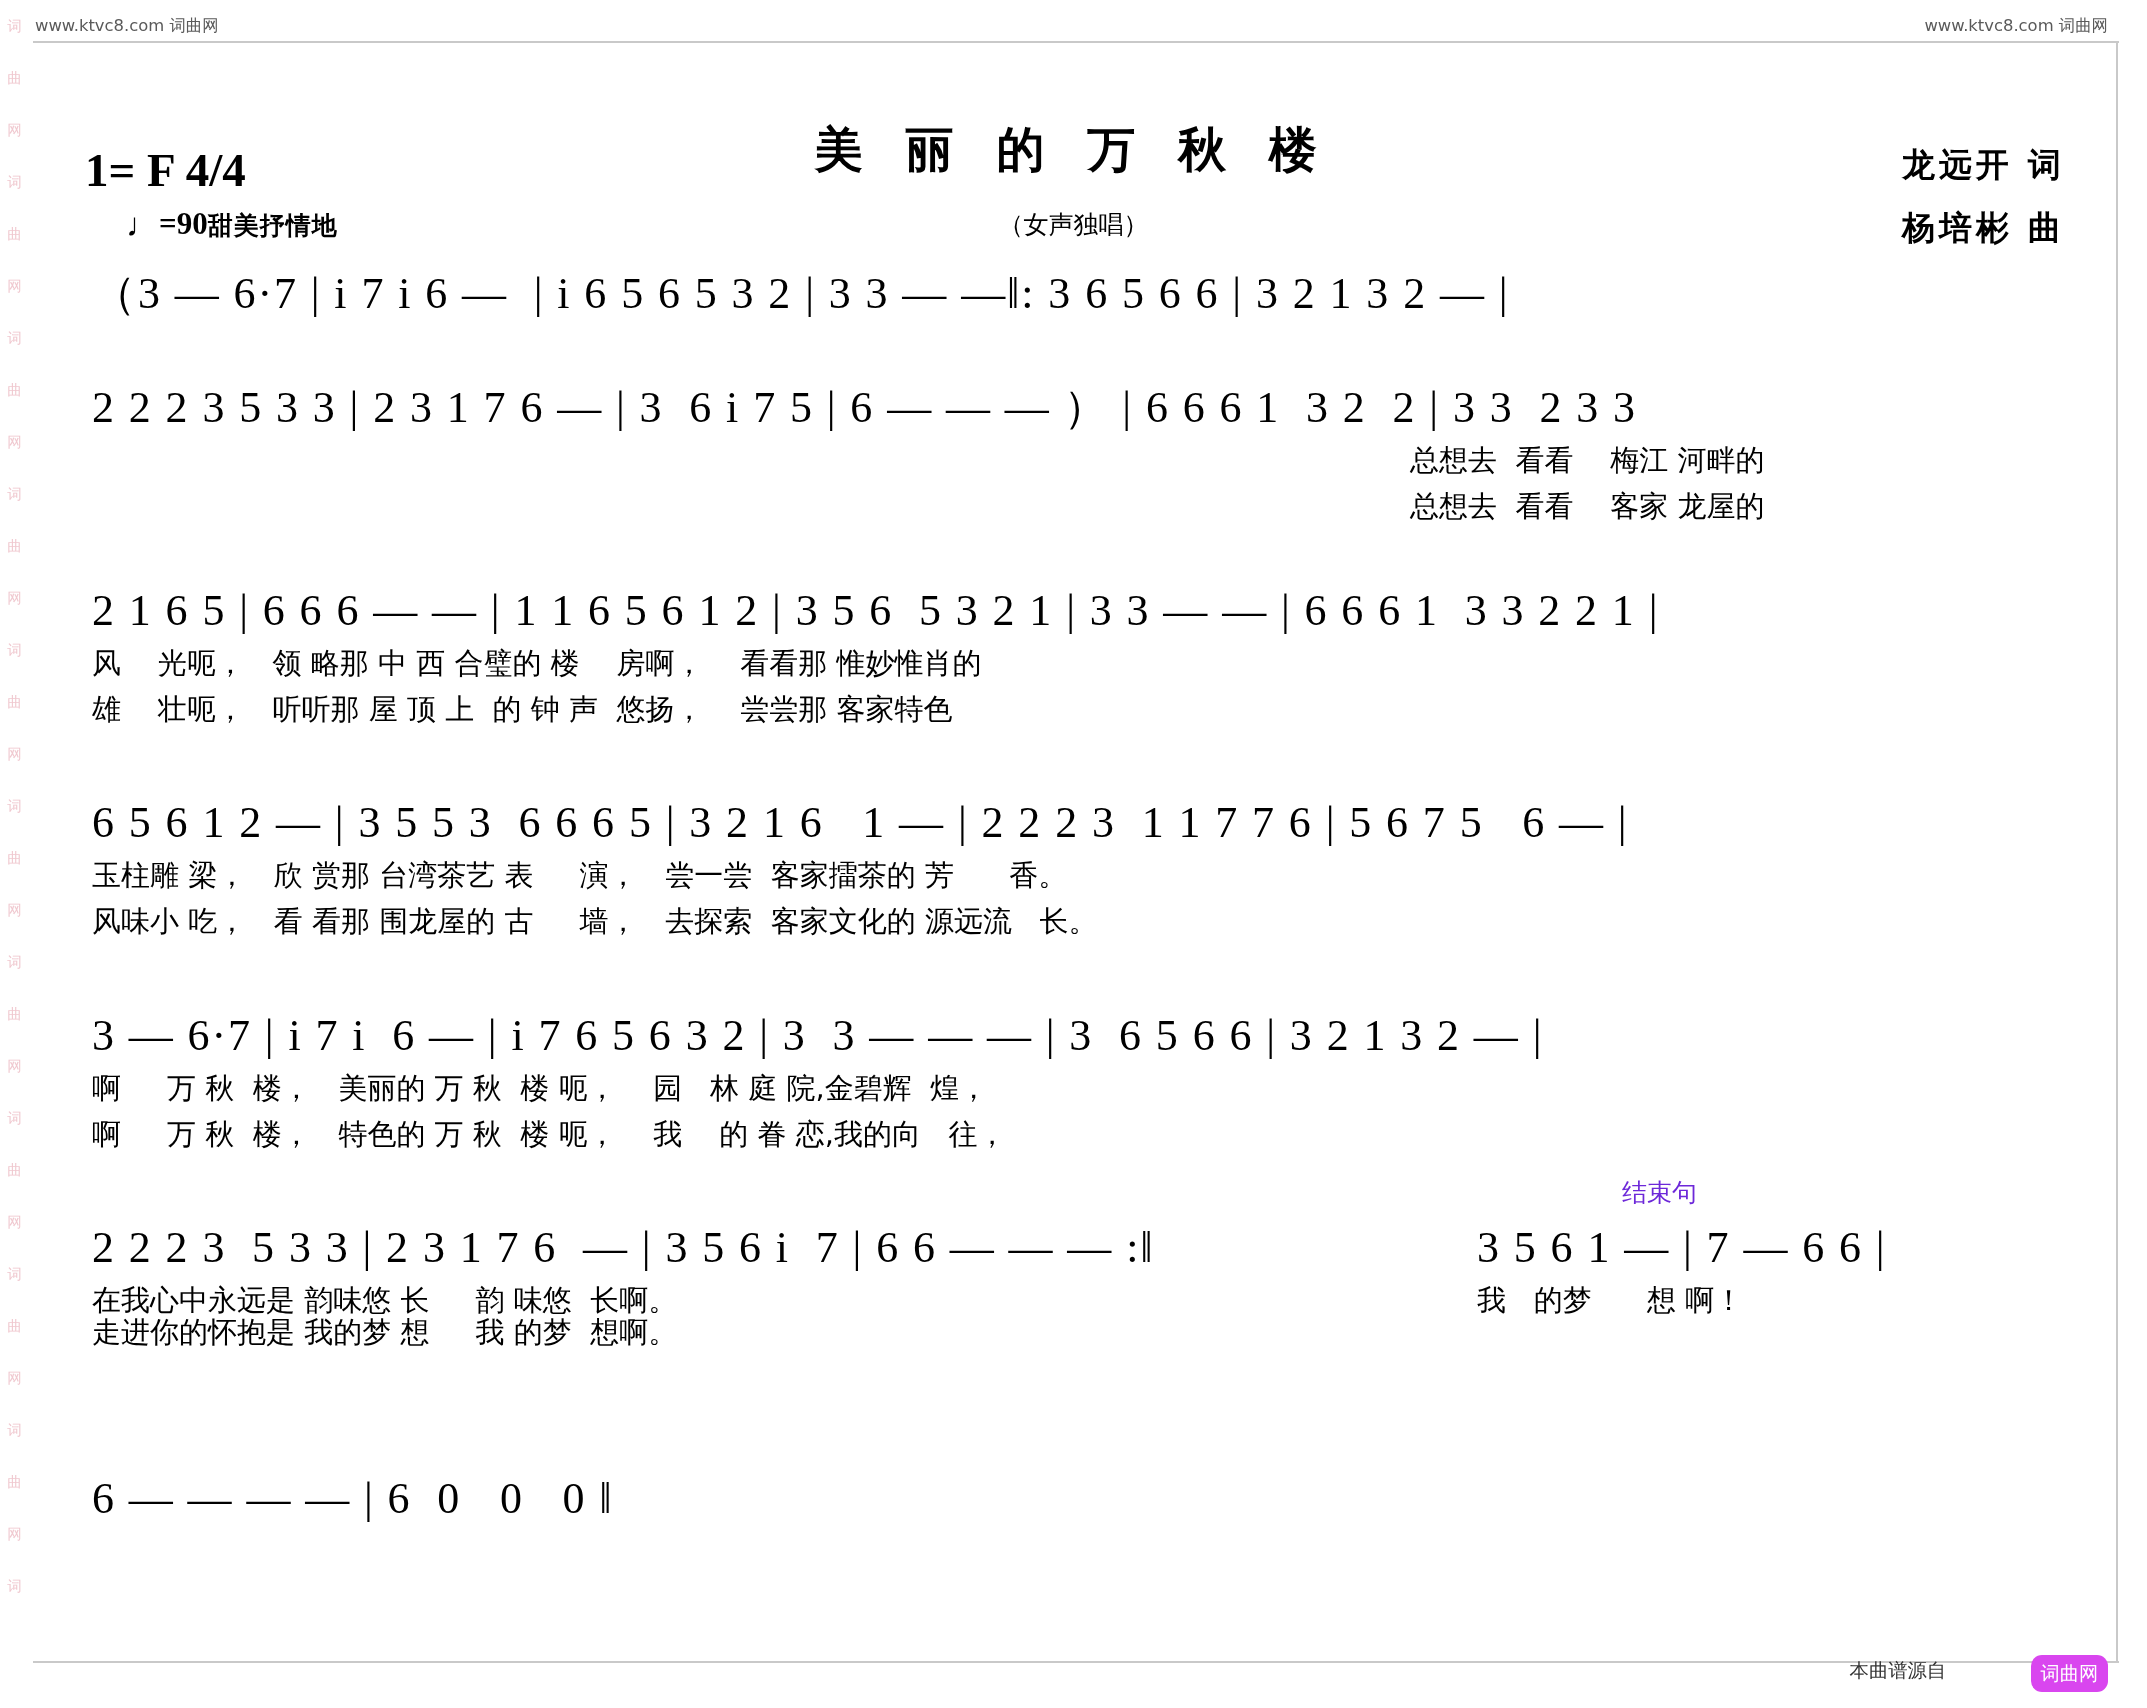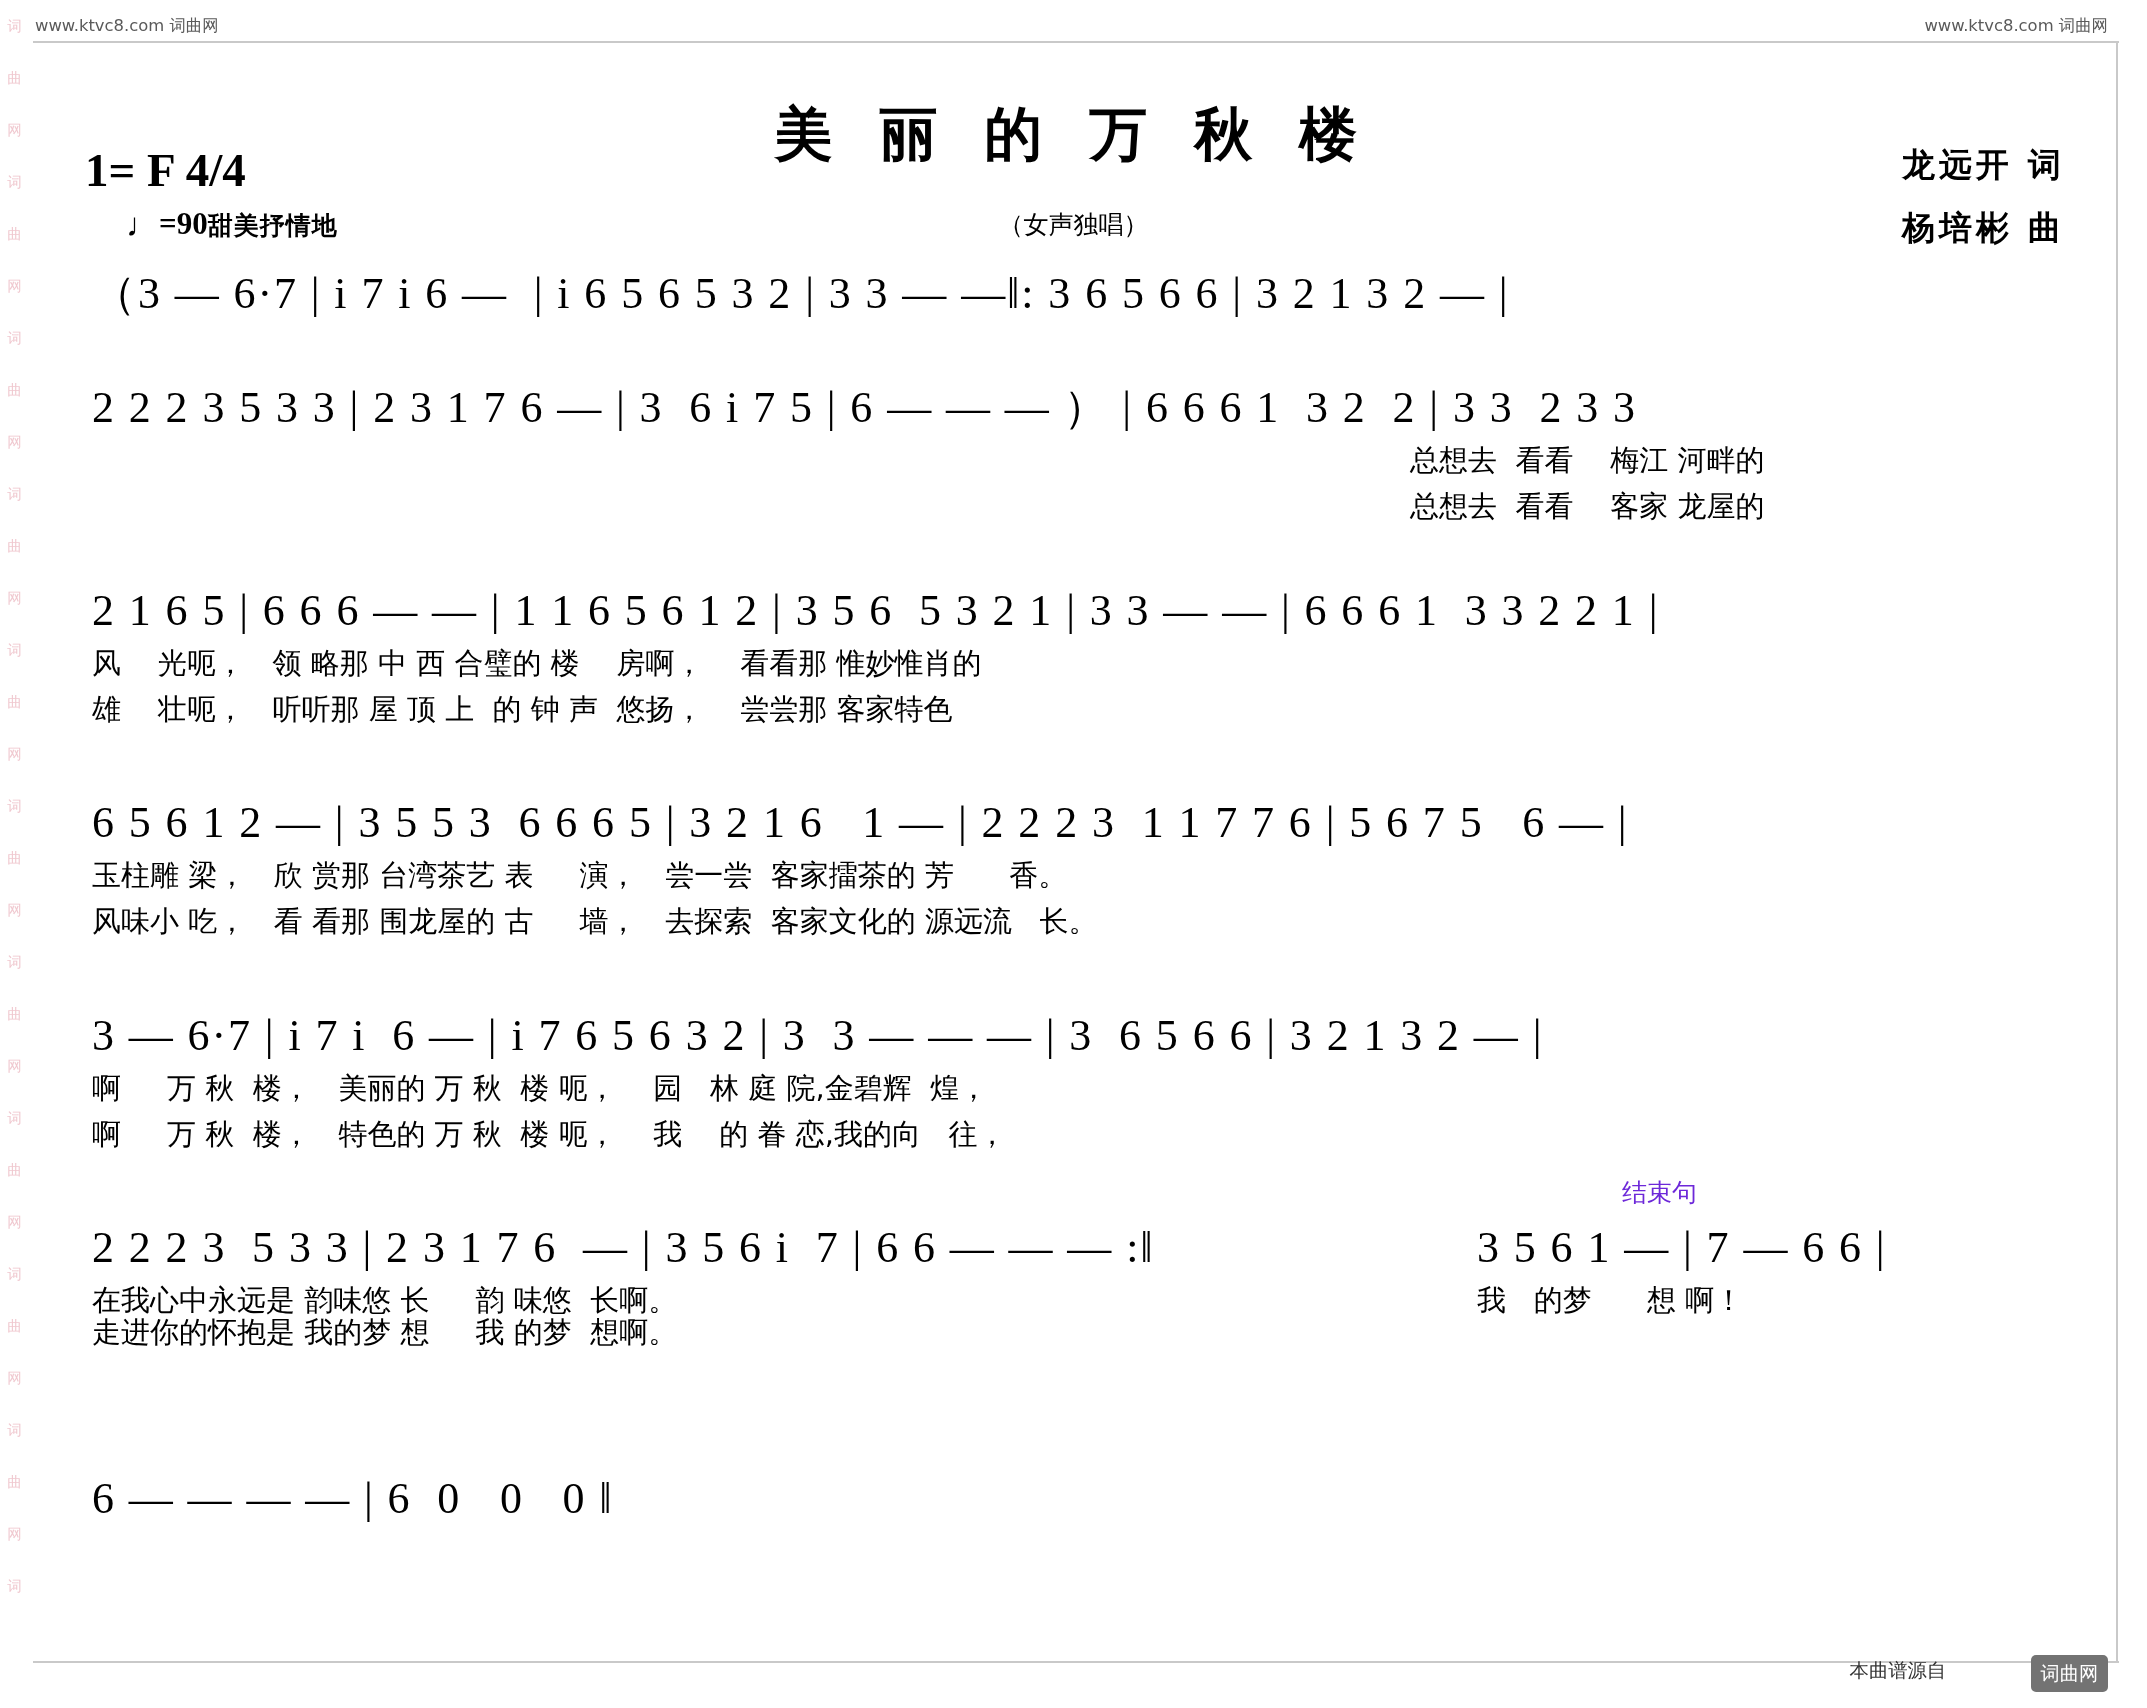--- a/index.html
+++ b/index.html
@@ -51,25 +51,25 @@
     position: absolute;
     background: #c9c9c9;
   }
   .frame-top { left: 33px; top: 41px; width: 2086px; height: 1.9px; }
   .frame-right { left: 2116px; top: 41px; width: 1.9px; height: 1622px; }
   .frame-bottom { left: 33px; top: 1661px; width: 2086px; height: 1.9px; }
 
   .title {
     position: absolute;
     left: 0; right: 0;
-    top: 96px;
+    top: 118px;
     text-align: center;
-    font-family: Liberation Sans, sans-serif;
-    font-weight: bold;
-    font-size: 58px;
+    font-family: Liberation Serif, serif;
+    font-weight: bold;
+    font-size: 48px;
     letter-spacing: 15.4px;
     color: #000;
   }
   .subtitle {
     position: absolute;
     left: 0; right: 0;
     top: 208px;
     text-align: center;
     font-family: "DejaVu Sans", sans-serif;
     font-size: 25px;
@@ -169,26 +169,26 @@
     bottom: 25px;
     font-family: "DejaVu Sans", sans-serif;
     font-size: 19.3px;
     color: #333;
     white-space: nowrap;
   }
   .footer-logo {
     position: absolute;
     right: 39px;
     bottom: 17.4px;
-    background: #737373;
+    background: #d946ef;
     color: #fff;
     font-family: "DejaVu Sans", sans-serif;
     font-size: 19.3px;
     padding: 4.8px 9.7px;
-    border-radius: 5px;
+    border-radius: 11px;
     white-space: nowrap;
   }
 </style>
 </head>
 <body>
 
 <div class="sheet">
 
   <div class="wm-col wm-left">词
 曲

